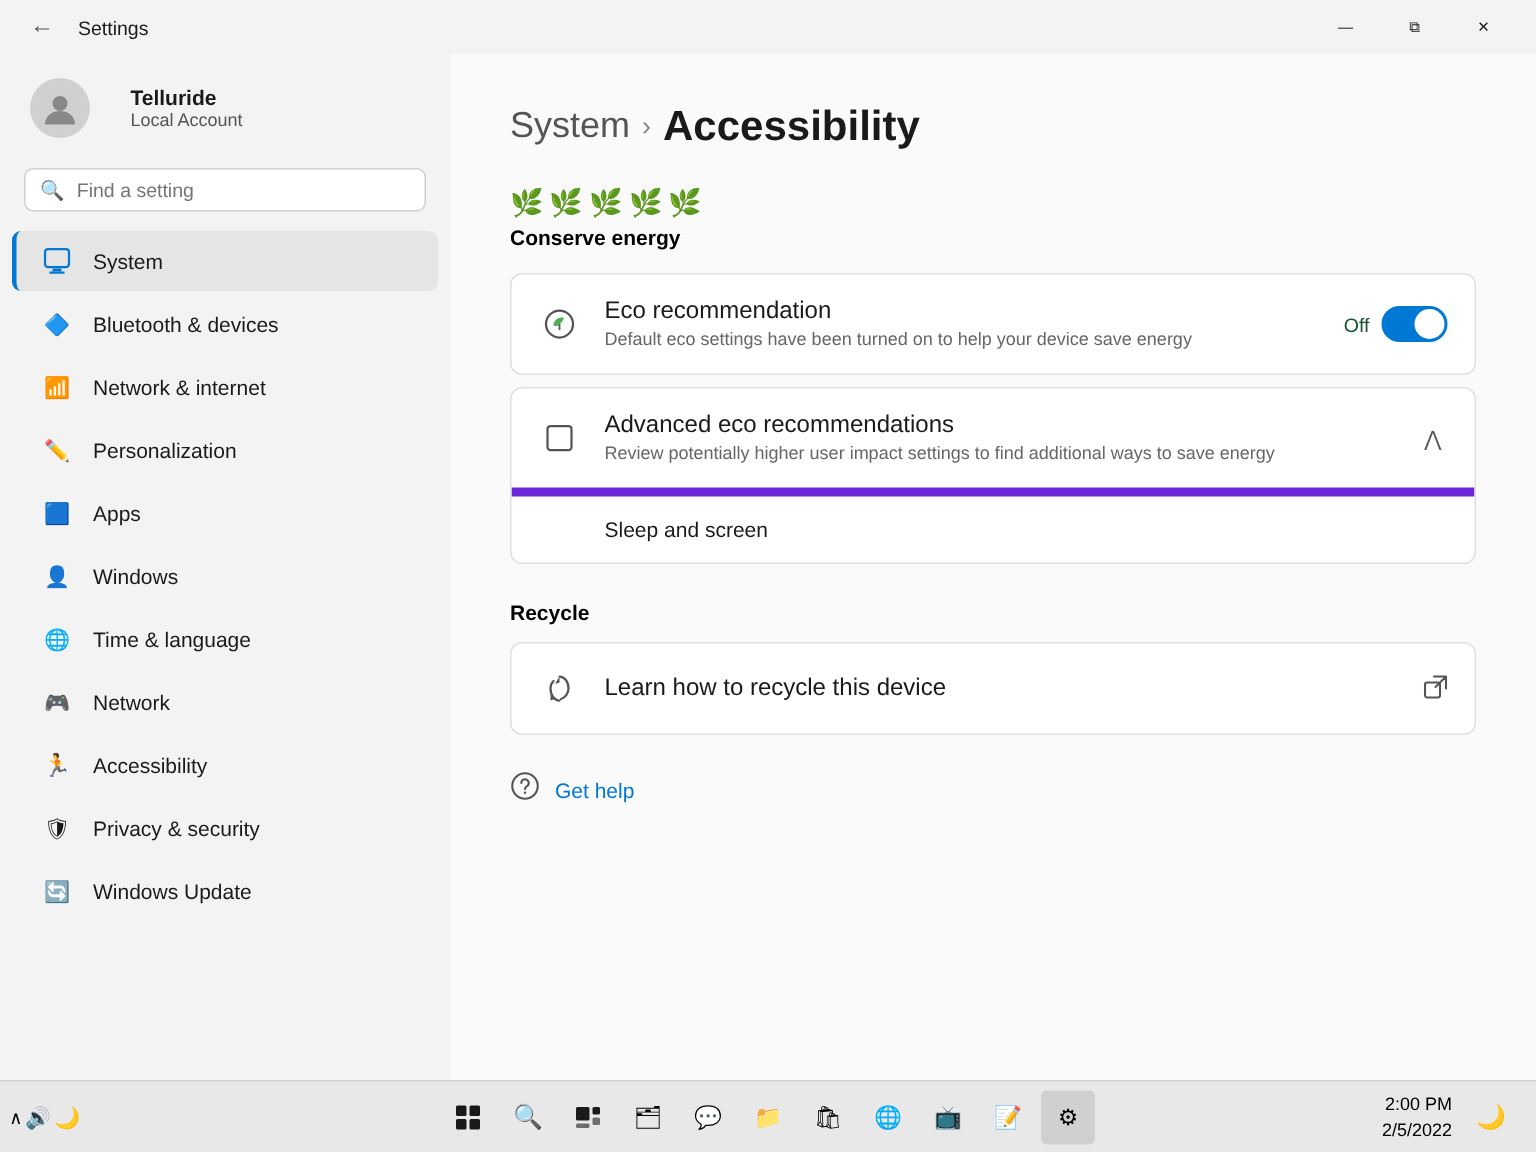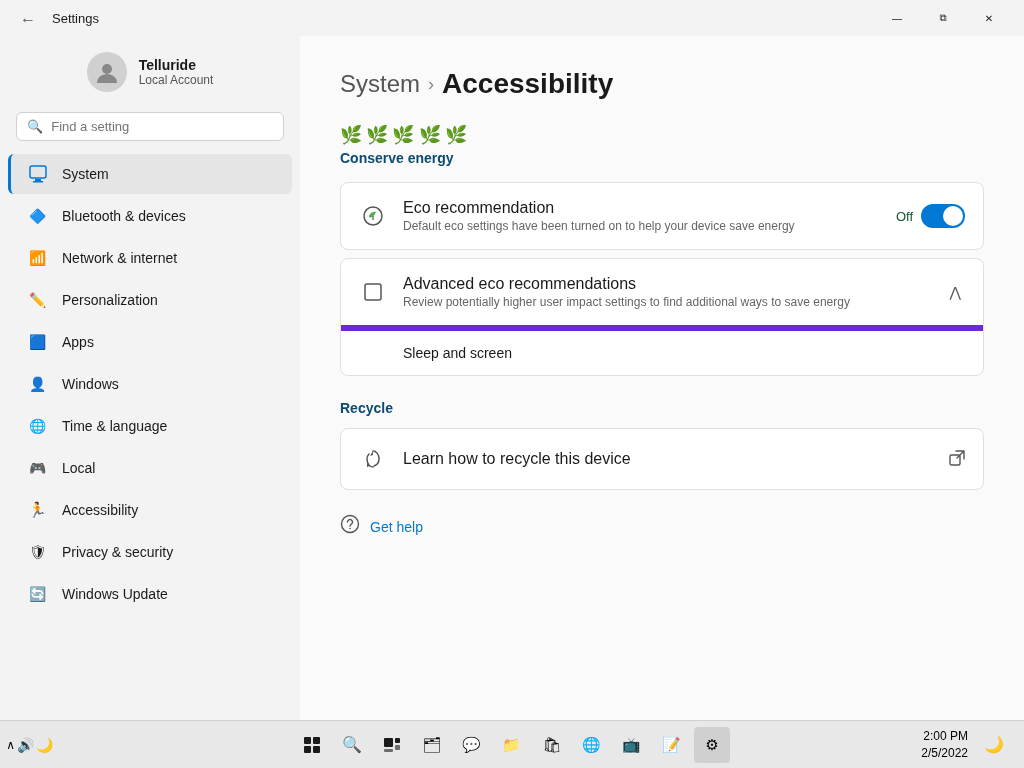--- a/index.html
+++ b/index.html
@@ -58,24 +58,23 @@
       background: #f3f3f3;
       display: flex;
       flex-direction: column;
       overflow-y: auto;
       padding-bottom: 8px;
     }
 
     .user-section {
       display: flex;
       align-items: center;
-      gap: 12px;
+      gap: 27px;
       padding: 16px 20px;
       cursor: pointer;
-      justify-content: center;
     }
     .user-avatar {
       width: 40px;
       height: 40px;
       border-radius: 50%;
       background: #d0d0d0;
       display: flex;
       align-items: center;
       justify-content: center;
       font-size: 22px;
@@ -154,21 +153,21 @@
     .leaf-icons {
       display: flex;
       gap: 4px;
       margin-bottom: 4px;
     }
     .leaf-icon { color: #4caf50; font-size: 18px; }
 
     .section-label {
       font-size: 14px;
       font-weight: 600;
-      color: #0c4a6e;
+      color: #000000;
       margin-bottom: 12px;
     }
 
     .card {
       background: white;
       border-radius: 8px;
       border: 1px solid #e0e0e0;
       margin-bottom: 4px;
       overflow: hidden;
     }
@@ -373,21 +372,21 @@
       <span>Windows</span>
     </div>
 
     <div class="nav-item">
       <span class="nav-icon" style="font-size:14px;">🌐</span>
       <span>Time &amp; language</span>
     </div>
 
     <div class="nav-item">
       <span class="nav-icon" style="font-size:14px;">🎮</span>
-      <span>Local</span>
+      <span>Network</span>
     </div>
 
     <div class="nav-item">
       <span class="nav-icon" style="color:#0078d4;font-size:15px;">🏃</span>
       <span>Accessibility</span>
     </div>
 
     <div class="nav-item">
       <span class="nav-icon" style="font-size:14px;">🛡</span>
       <span>Privacy &amp; security</span>

